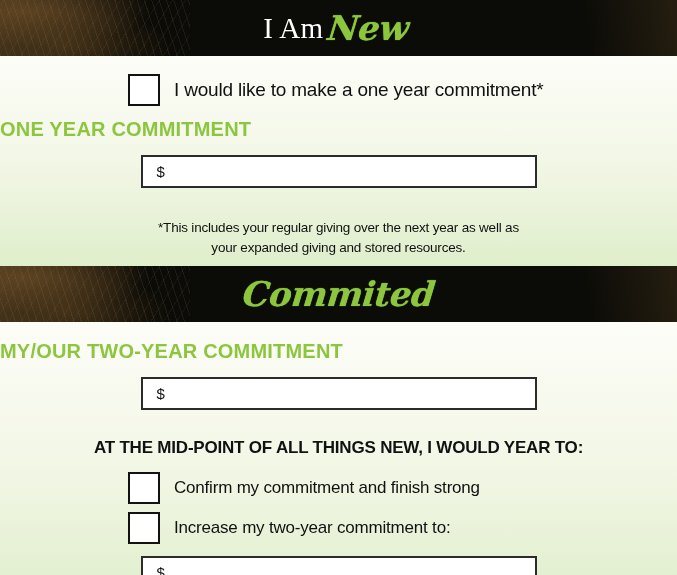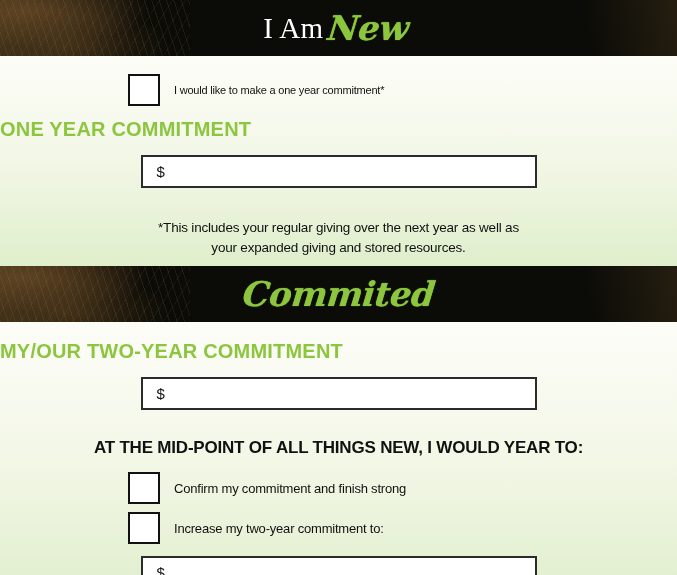--- a/index.html
+++ b/index.html
@@ -100,21 +100,21 @@
   }
   .checkbox {
     width: 28px;
     height: 28px;
     border: 2px solid #111111;
     background: #ffffff;
     flex: 0 0 auto;
   }
   .check-label {
     margin-left: 14px;
-    font-size: 11px;
+    font-size: 19px;
     color: #111111;
     font-weight: 500;
     letter-spacing: -0.2px;
     white-space: nowrap;
   }
   .green-head {
     color: #8cc63e;
     font-weight: bold;
     font-size: 20px;
     letter-spacing: 0.2px;
@@ -167,21 +167,21 @@
     letter-spacing: -0.2px;
   }
   .option-row {
     display: flex;
     align-items: center;
     padding-left: 128px;
     box-sizing: border-box;
   }
   .option-row .opt-label {
     margin-left: 14px;
-    font-size: 13px;
+    font-size: 17px;
     color: #111111;
     letter-spacing: -0.2px;
     white-space: nowrap;
   }
   .spacer-8 { height: 8px; }
   .spacer-10 { height: 10px; }
   .spacer-12 { height: 12px; }
   .spacer-14 { height: 14px; }
   .spacer-18 { height: 18px; }
   .spacer-20 { height: 20px; }

